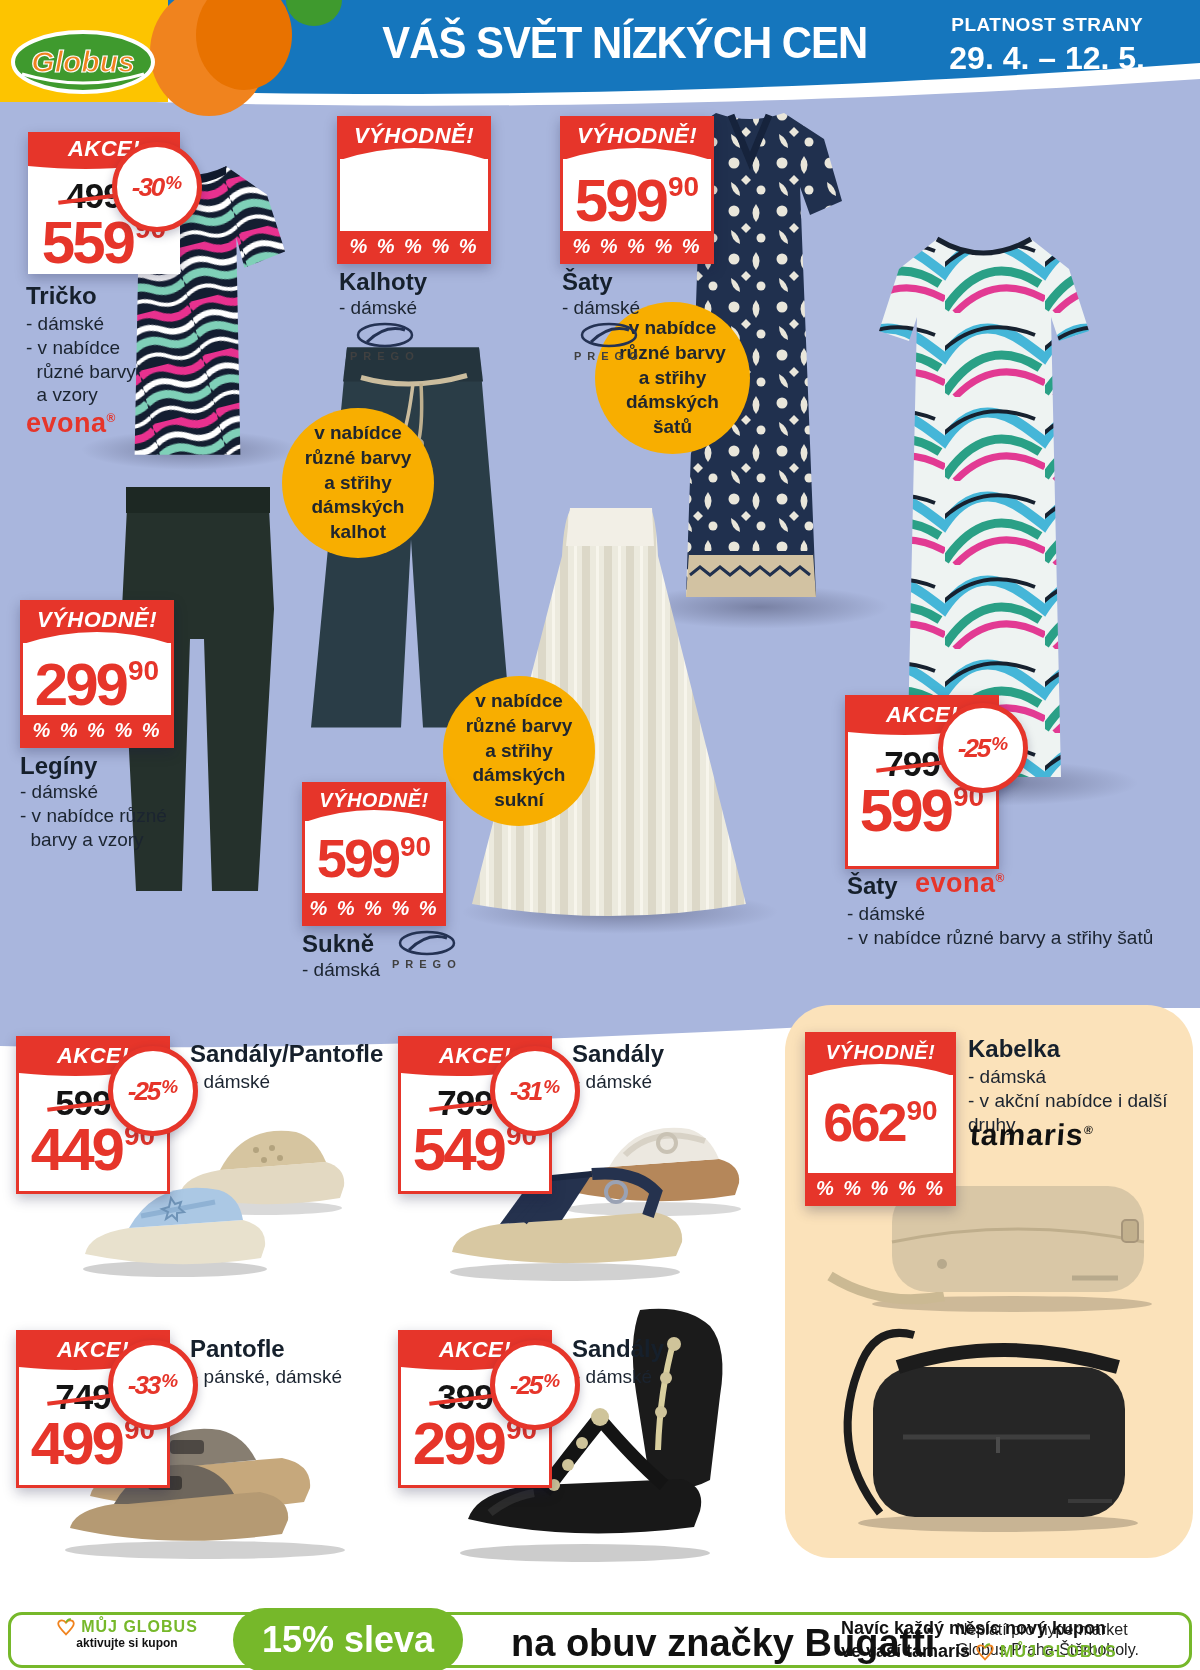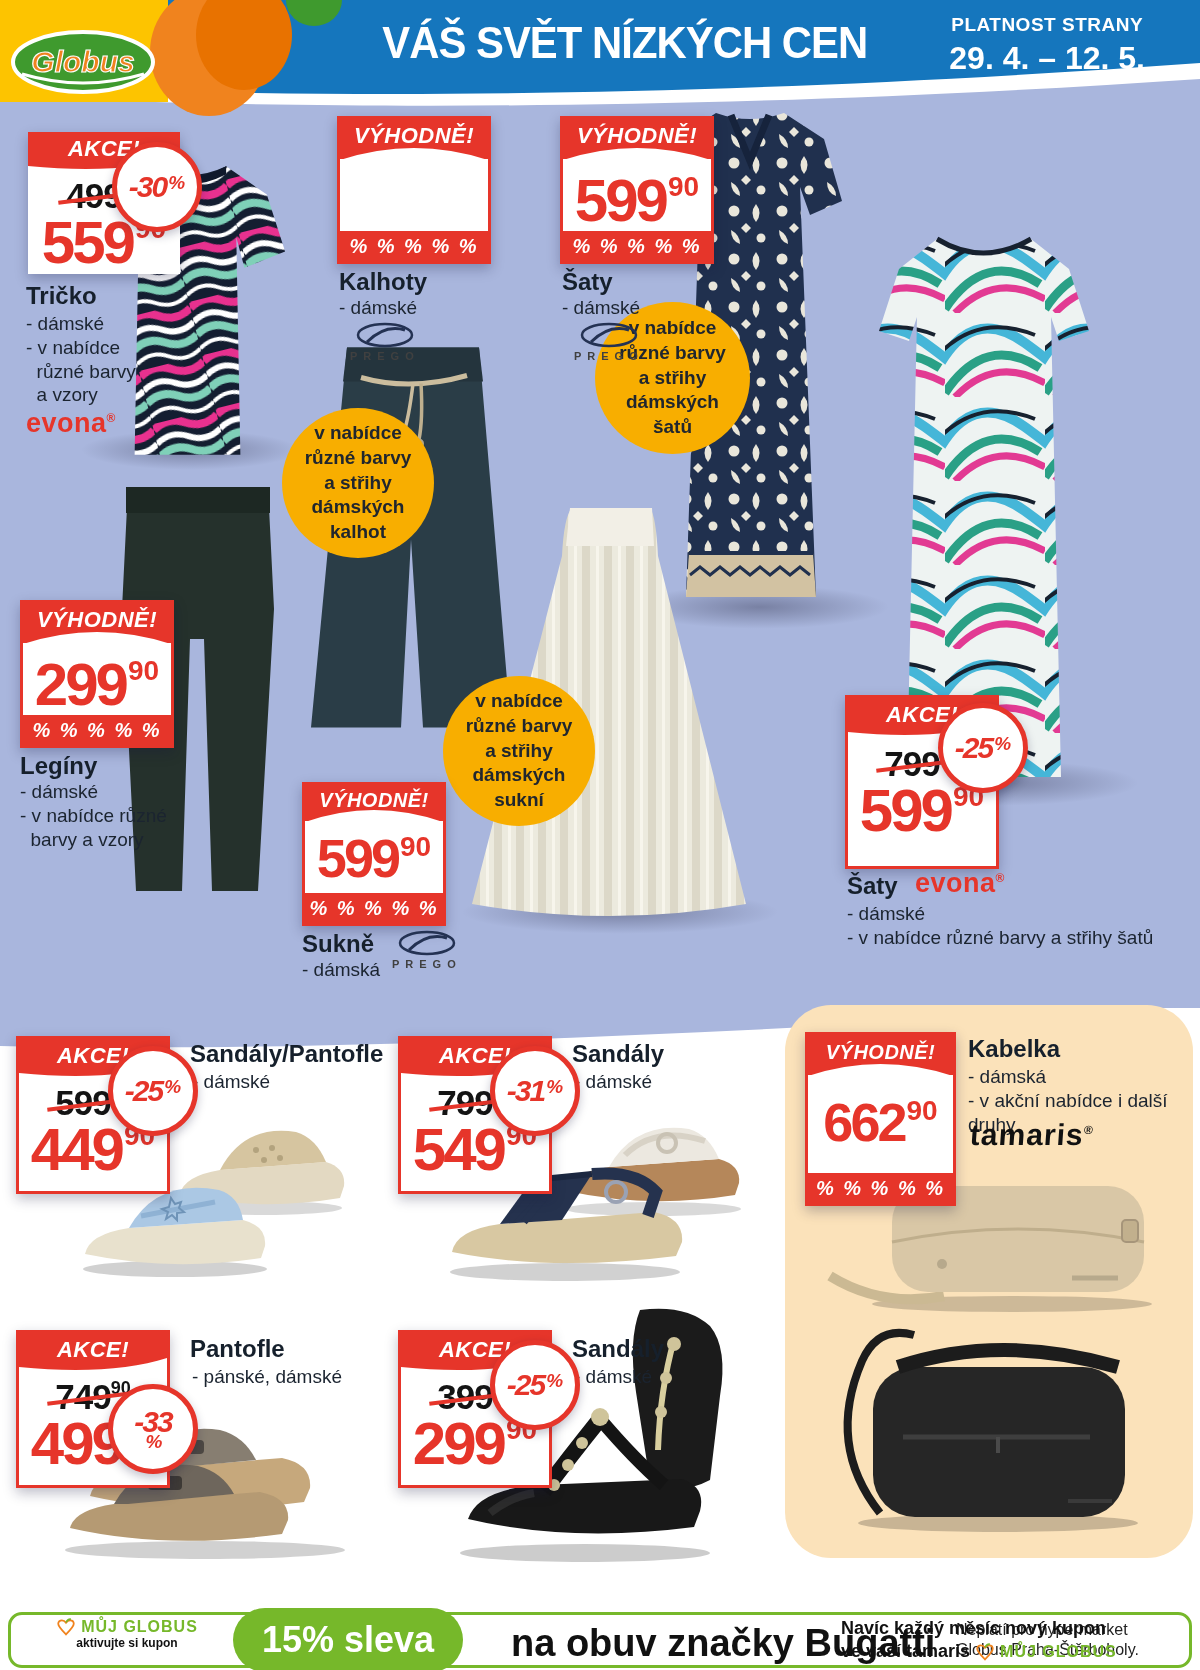--- a/index.html
+++ b/index.html
@@ -35,21 +35,21 @@
   .bp-cents{font-size:28px;vertical-align:top;position:relative;top:2px;margin-left:2px;}
   .oldprice{position:relative;display:inline-block;color:#141414;font-weight:800;line-height:1;white-space:nowrap;}
   .op-main{font-size:35px;letter-spacing:-1px;}
   .op-cents{font-size:18px;vertical-align:top;position:relative;top:0px;}
   .oldprice::after{content:"";position:absolute;left:-8px;right:-10px;top:48%;height:4px;background:#e6352a;transform:rotate(-7deg);}
   .pband{position:absolute;left:0;right:0;bottom:0;height:30px;background:#e6352a;color:#fff;
          font-weight:800;font-style:italic;font-size:20px;text-align:center;line-height:30px;letter-spacing:2px;white-space:nowrap;}
   .disc{position:absolute;width:80px;height:80px;border-radius:50%;background:#fff;border:5px solid #e6352a;
         color:#e6352a;font-weight:900;font-style:italic;display:flex;align-items:center;justify-content:center;
         z-index:12;box-shadow:0 4px 10px rgba(20,20,60,.25);}
-  .d-val{font-size:30px;letter-spacing:-2px;}
+  .d-val{font-size:26px;letter-spacing:-2px;}
   .d-pct{font-size:19px;margin-left:2px;margin-top:-8px;}
   
   .pname{position:absolute;z-index:11;font-weight:700;font-size:24px;color:#16202c;white-space:nowrap;}
   .pdetails{position:absolute;z-index:11;font-size:19px;line-height:1.25;color:#1b2430;white-space:pre-line;}
   .brand-evona{position:absolute;z-index:11;color:#e6352a;font-weight:900;font-size:27px;letter-spacing:.5px;white-space:nowrap;}
   .brand-evona sup{font-size:12px;}
   .brand-prego{position:absolute;z-index:11;text-align:center;color:#404040;}
   .brand-prego .ptxt{font-size:11px;font-weight:700;letter-spacing:6px;margin-top:-2px;}
   .brand-tamaris{position:absolute;z-index:11;color:#111;font-weight:900;font-size:30px;letter-spacing:1px;
                  transform:skewX(-4deg);white-space:nowrap;}
@@ -433,21 +433,21 @@
       <span class="btxt">AKCE!</span>
       <svg viewBox="0 0 100 16" preserveAspectRatio="none">
           <path d="M0,16 V9 C40,15 75,12 100,0 V16 Z" fill="#fff"></path>
         </svg>
     </div>
     <div class="pricezone" style="padding-top:6px;">
       <span class="oldprice"><span class="op-main">749</span><span class="op-cents">90</span></span><br>
       <span class="bigprice"><span class="bp-main">499</span><span class="bp-cents">90</span></span>
     </div>
   </div>
-  <div class="disc" style="left:108px;top:1384px;flex-direction:column;">
+  <div class="disc" style="left:108px;top:1340px;">
     <span class="d-val">-33</span>
       <span class="d-pct">%</span>
   </div>
   <div class="pname" style="left:190px;top:1335px;">Pantofle</div>
   <div class="pdetails" style="left:192px;top:1365px;">- pánské, dámské</div>
 
   <svg class="img" style="left:50px;top:1388px;" width="300" height="175" viewBox="0 0 300 175">
     <ellipse cx="155" cy="162" rx="140" ry="9" fill="rgba(0,0,0,.18)"></ellipse>
     <path d="M40,108 Q44,88 86,82 L232,70 Q262,76 260,100 L254,114 Q136,130 40,108 Z" fill="#c6a87c"></path>
     <path d="M86,82 Q112,34 170,42 Q194,48 206,72 L100,82 Z" fill="#877e71"></path>

